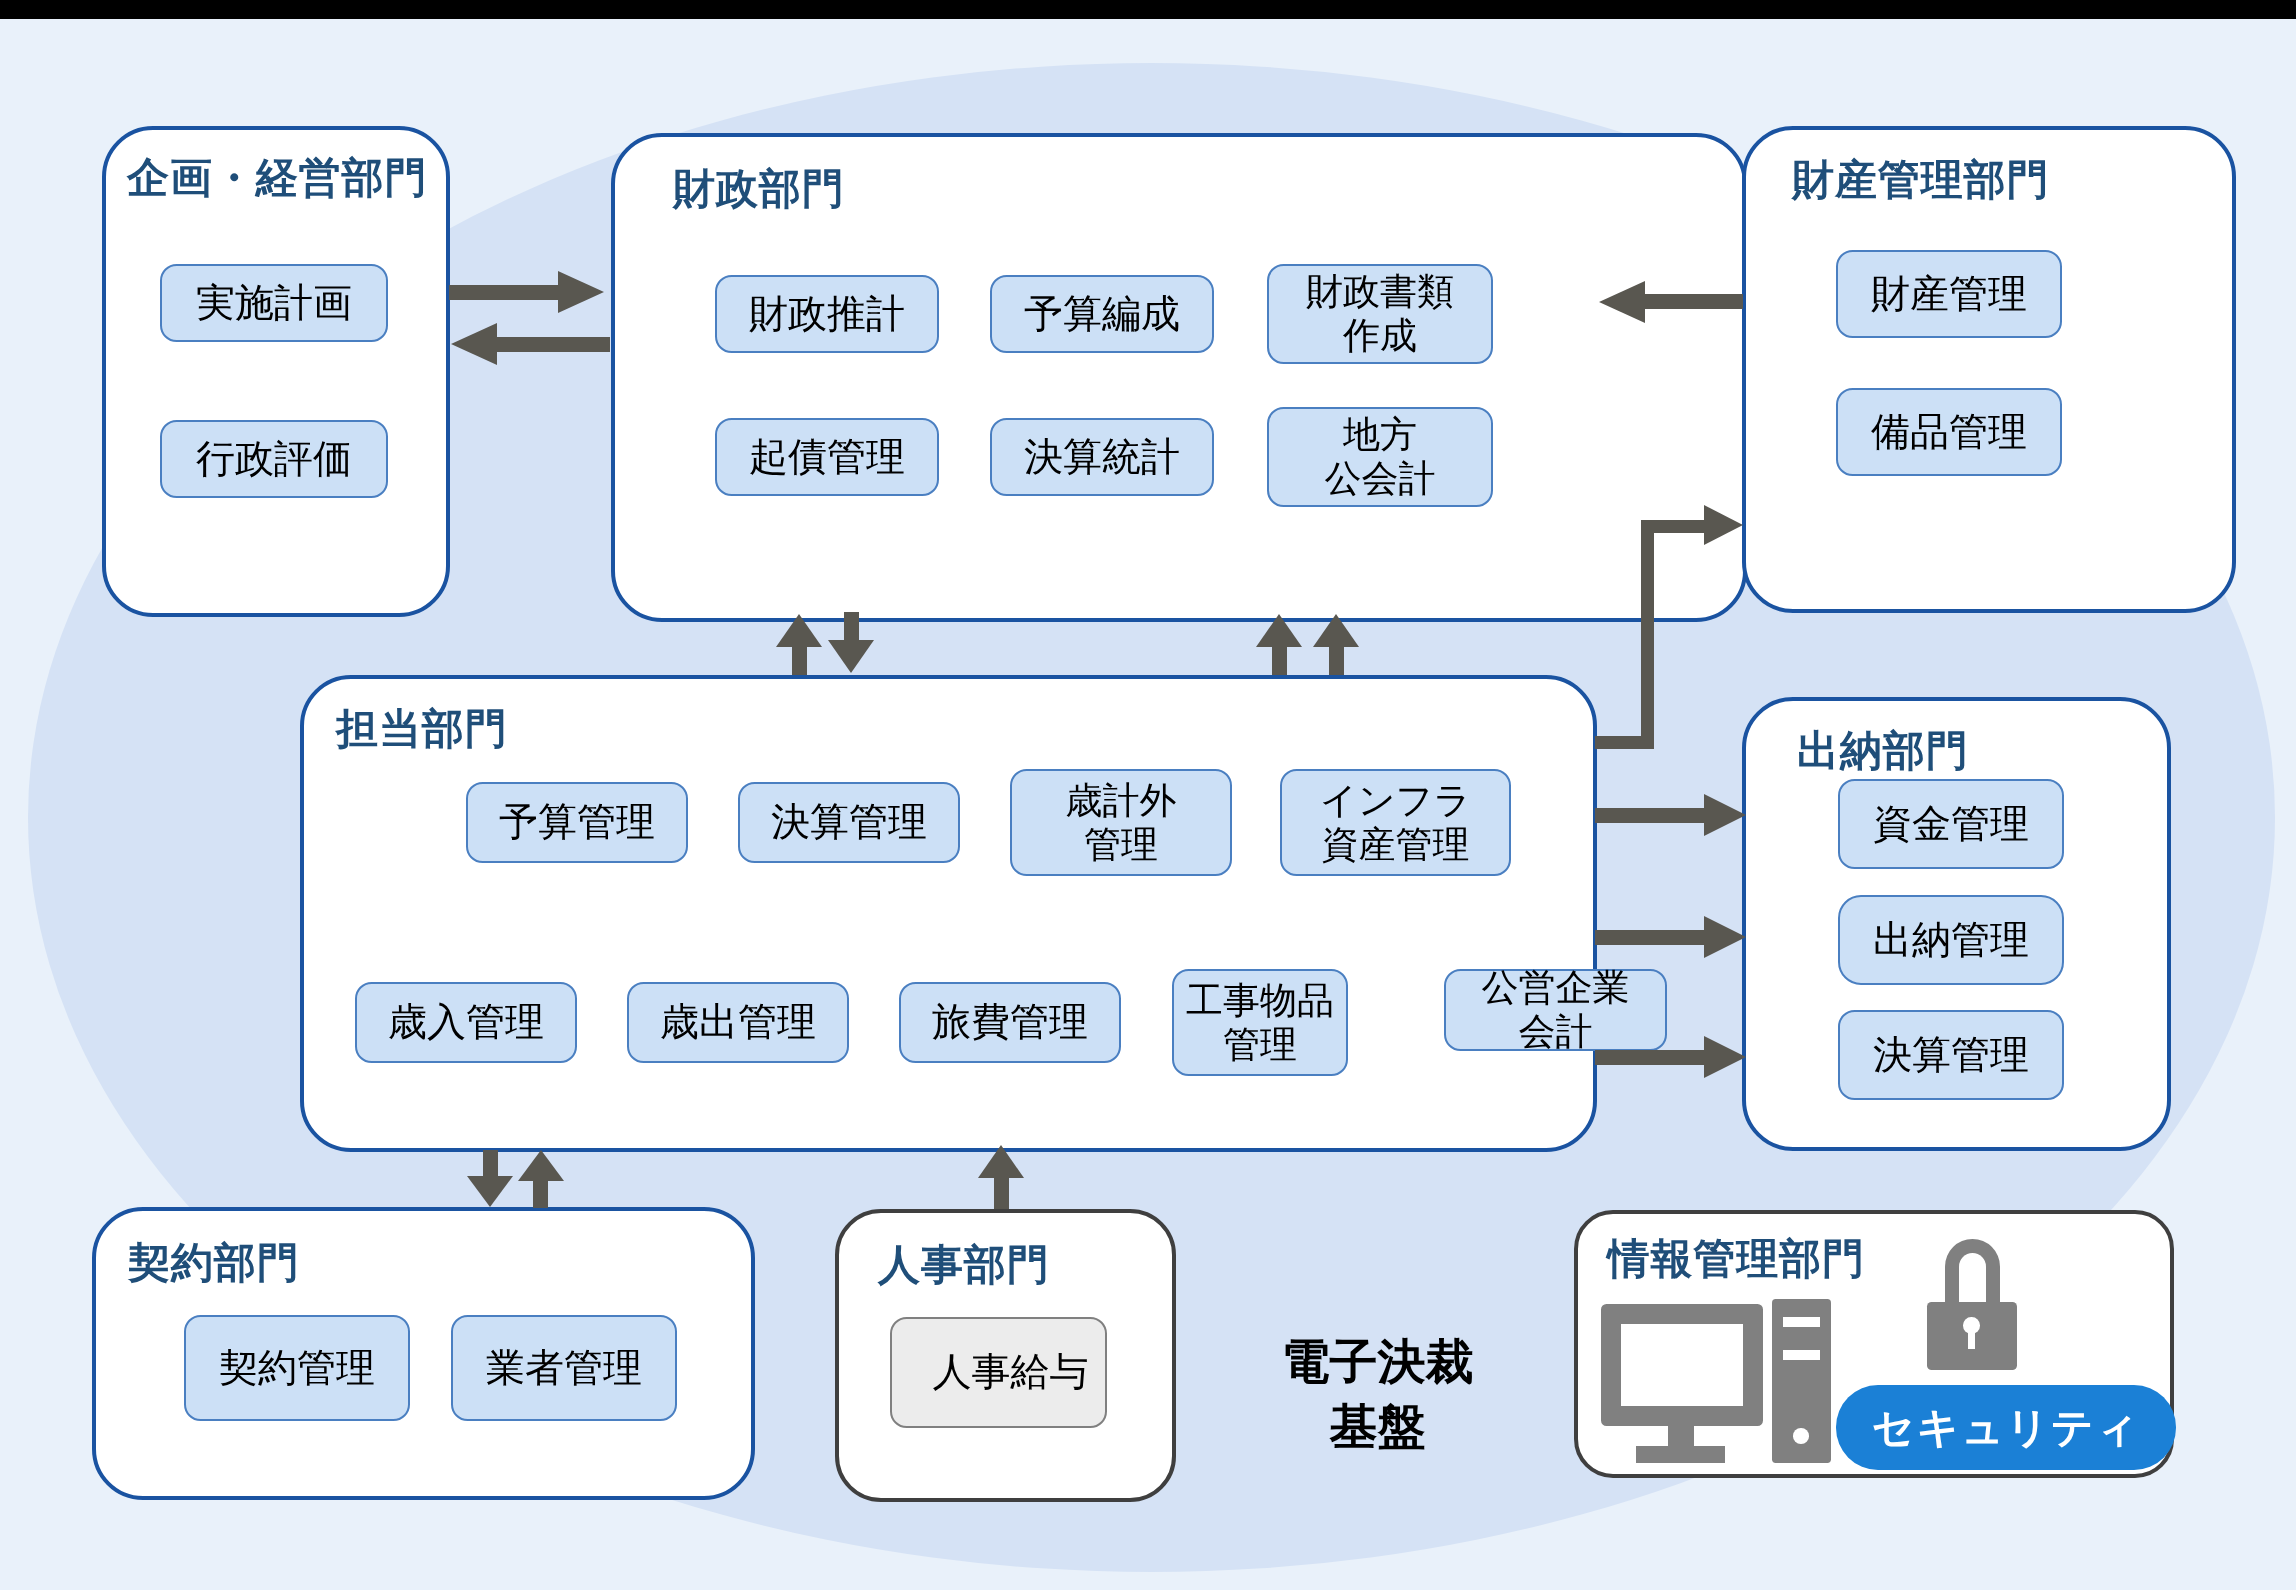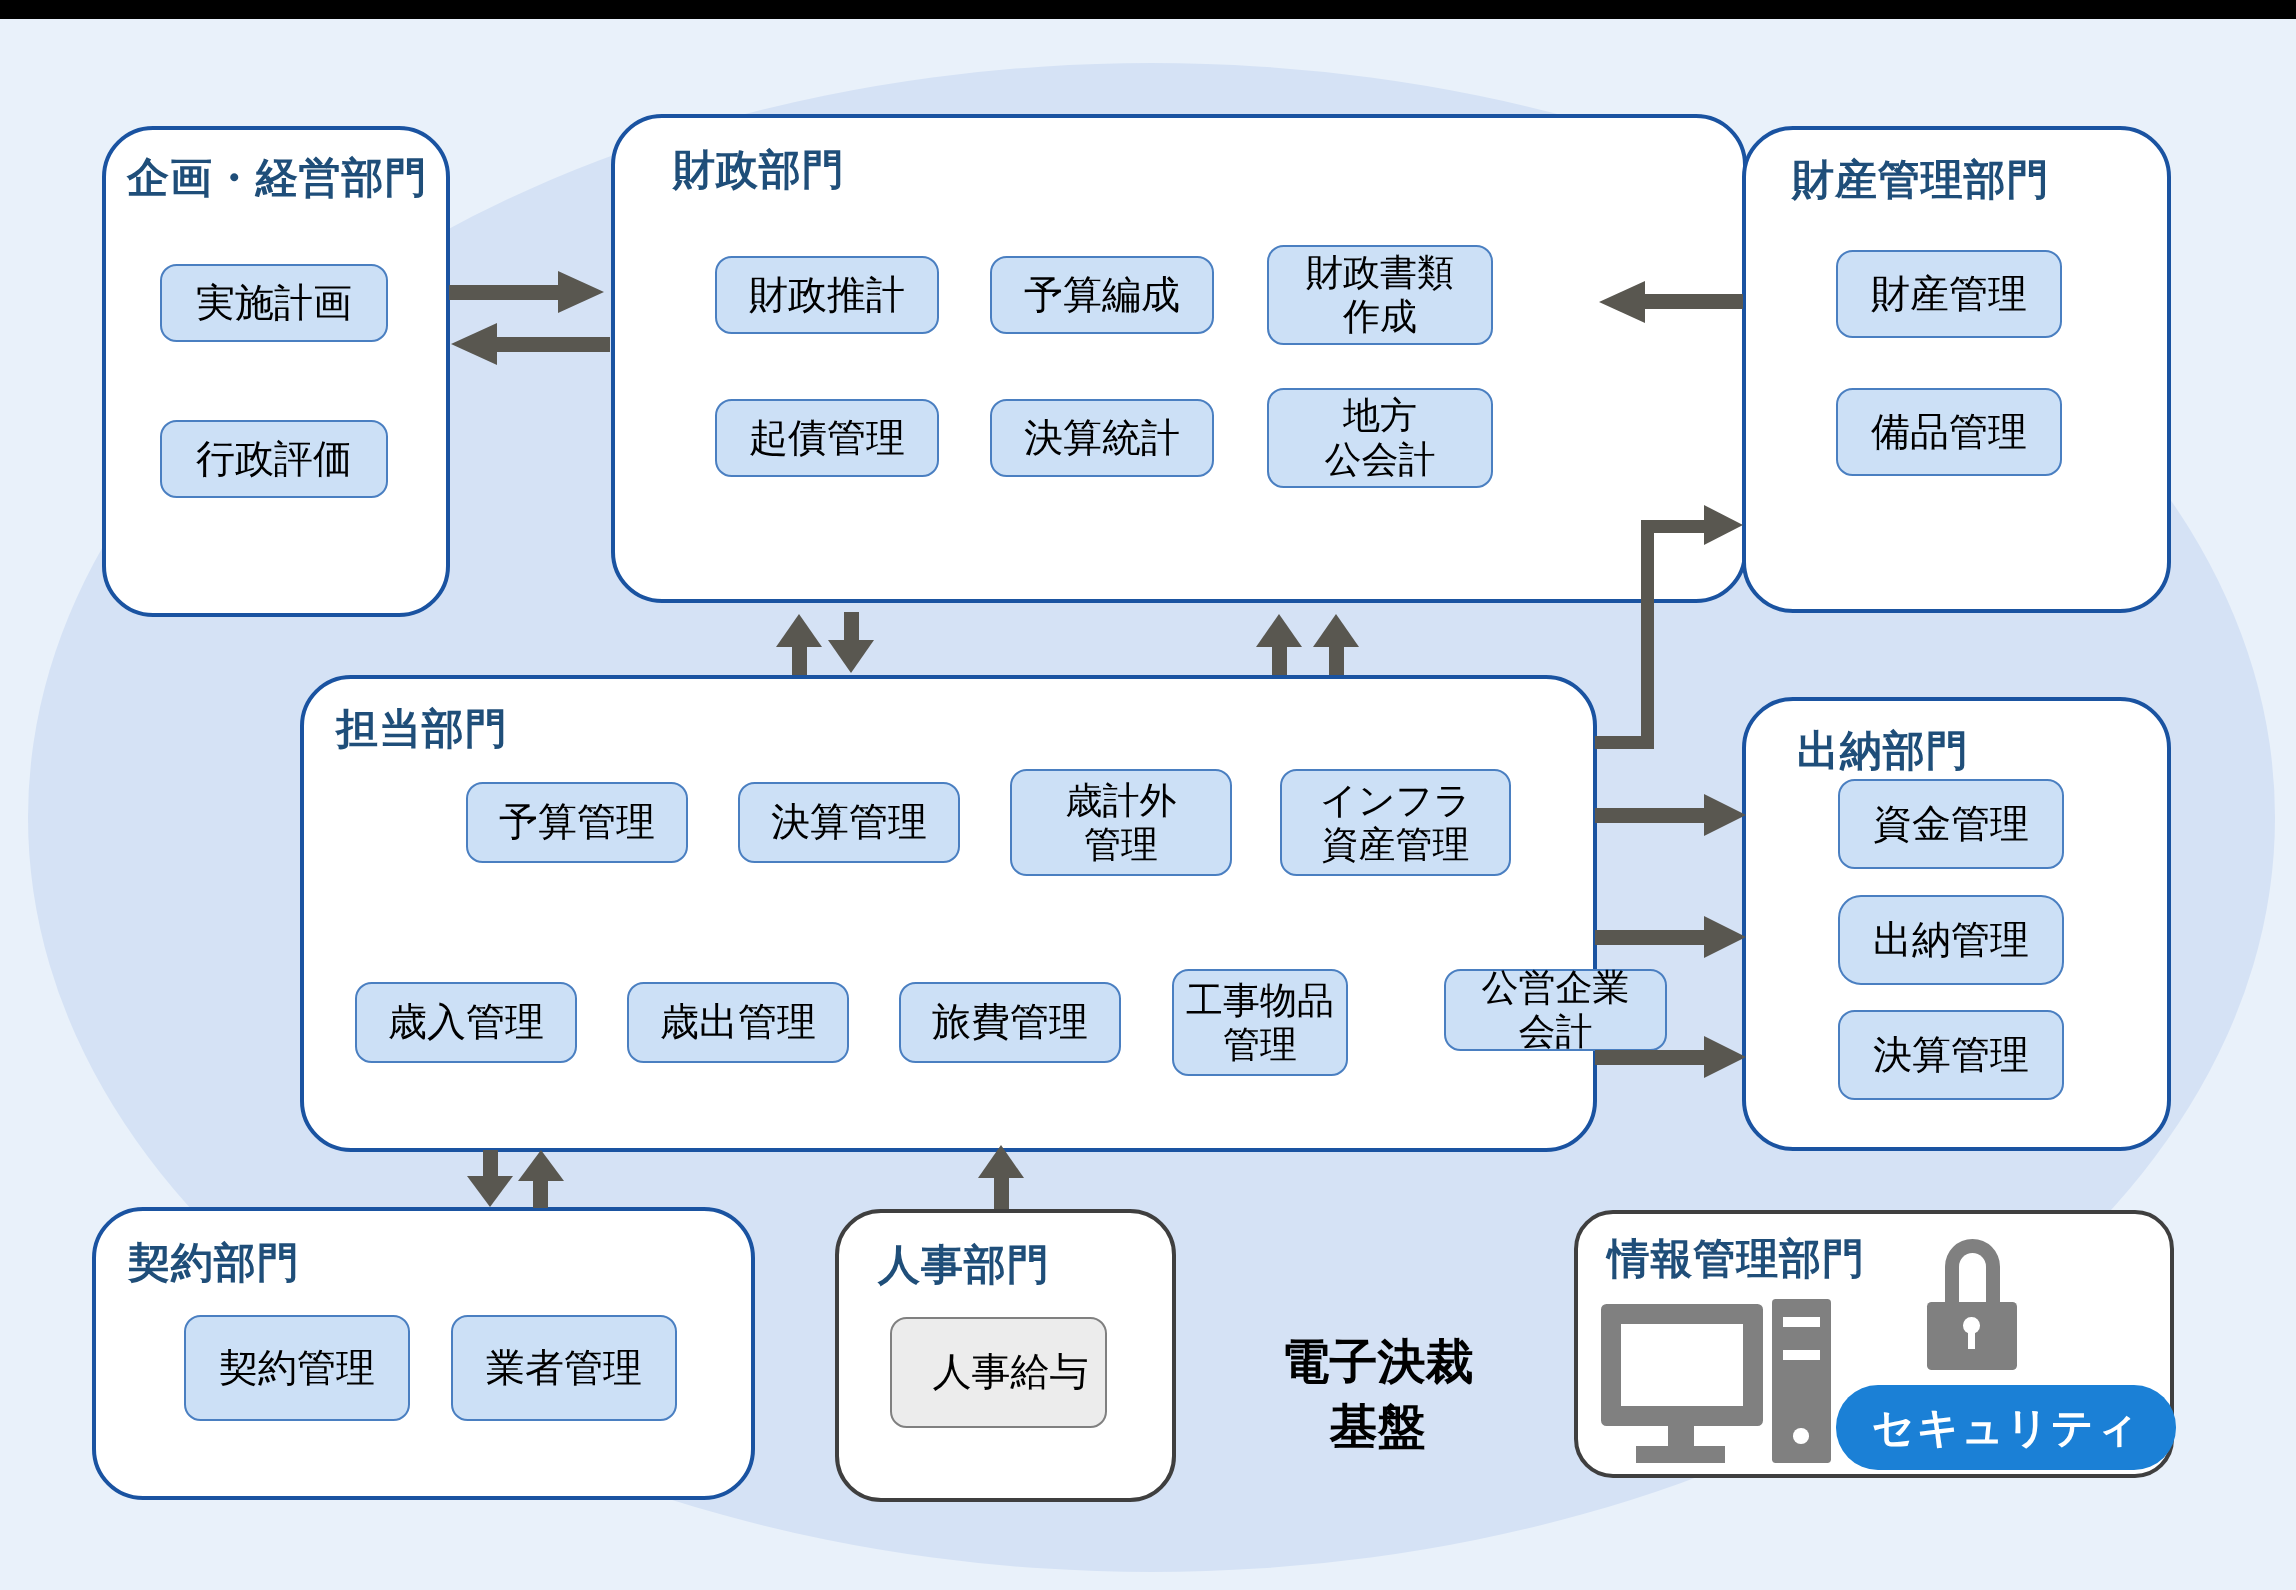--- a/index.html
+++ b/index.html
@@ -53,33 +53,33 @@
   <div class="ellipse" style="left:28px;top:51px;width:2247px;height:1509px;"></div>
   <div class="bar" style="top:0;height:7.4px;"></div>
   <div class="bar" style="top:1578px;height:12px;"></div>
 
   <div class="dept" style="left:102px;top:114px;width:348px;height:491px;">
     <div class="dept-title" style="left:21px;top:20px;">企画・経営部門</div>
     <div class="item" style="left:54px;top:134px;width:228px;height:78px;">実施計画</div>
     <div class="item" style="left:54px;top:290px;width:228px;height:78px;">行政評価</div>
   </div>
 
-  <div class="dept" style="left:611px;top:102px;width:1136px;height:489px;">
+  <div class="dept" style="left:611px;top:121px;width:1136px;height:489px;">
     <div class="dept-title" style="left:58px;top:24px;">財政部門</div>
     <div class="item" style="left:100px;top:138px;width:224px;height:78px;">財政推計</div>
     <div class="item" style="left:375px;top:138px;width:224px;height:78px;">予算編成</div>
     <div class="item" style="left:652px;top:127px;width:226px;height:100px;font-size:37px;">財政書類
 作成</div>
     <div class="item" style="left:100px;top:281px;width:224px;height:78px;">起債管理</div>
     <div class="item" style="left:375px;top:281px;width:224px;height:78px;">決算統計</div>
     <div class="item" style="left:652px;top:270px;width:226px;height:100px;font-size:37px;">地方
 公会計</div>
   </div>
 
-  <div class="dept" style="left:1742px;top:114px;width:429px;height:487px;">
+  <div class="dept" style="left:1742px;top:114px;width:494px;height:487px;">
     <div class="dept-title" style="left:46px;top:22px;">財産管理部門</div>
     <div class="item" style="left:90px;top:120px;width:226px;height:88px;">財産管理</div>
     <div class="item" style="left:90px;top:258px;width:226px;height:88px;">備品管理</div>
   </div>
 
   <div class="dept" style="left:300px;top:663px;width:1297px;height:477px;">
     <div class="dept-title" style="left:32px;top:22px;">担当部門</div>
     <div class="item" style="left:162px;top:103px;width:222px;height:81px;">予算管理</div>
     <div class="item" style="left:434px;top:103px;width:222px;height:81px;">決算管理</div>
     <div class="item" style="left:706px;top:90px;width:222px;height:107px;font-size:37px;">歳計外

